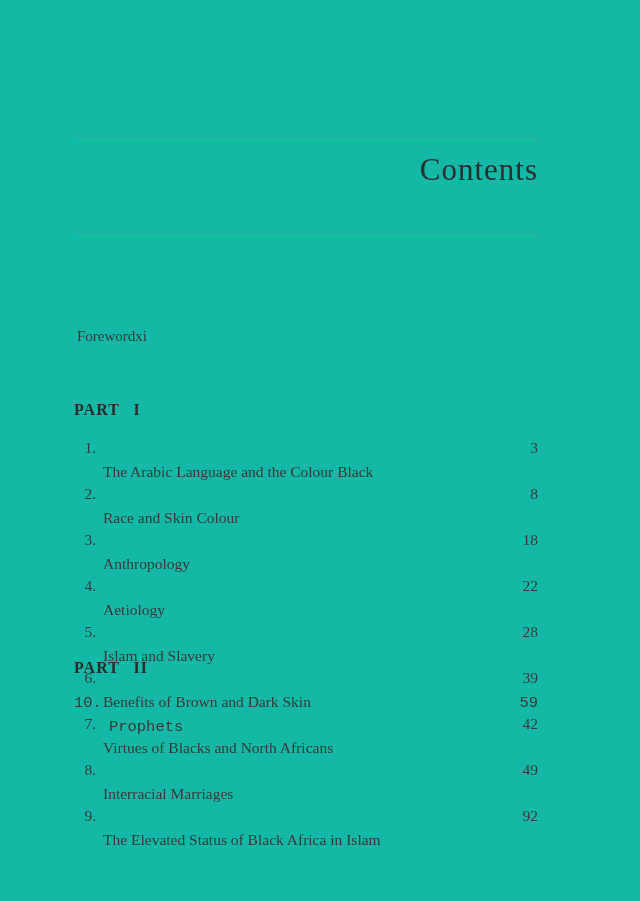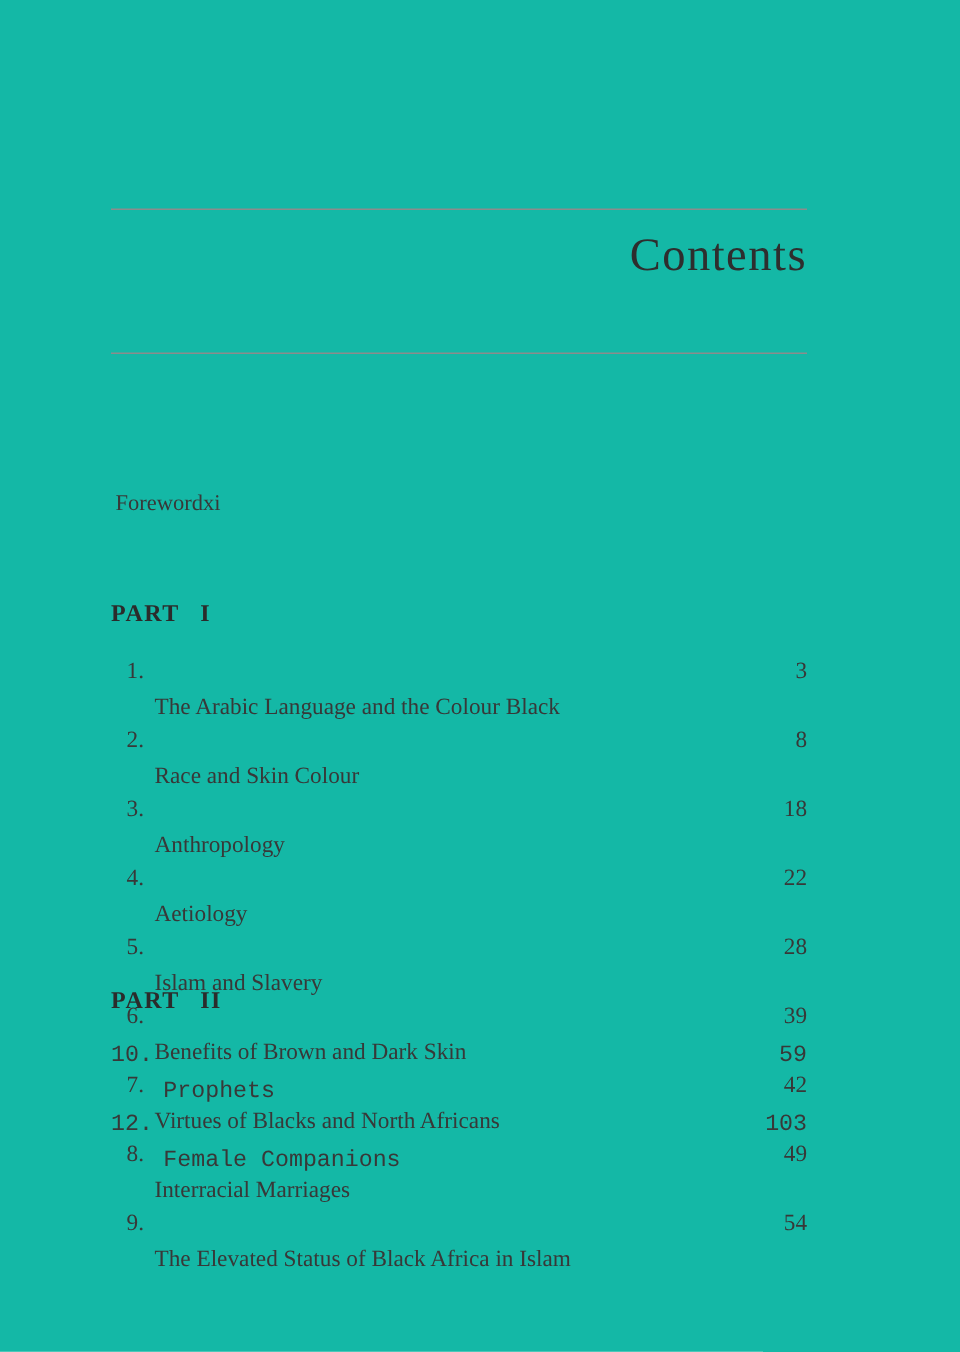--- a/index.html
+++ b/index.html
@@ -119,32 +119,27 @@
       <span class="toc-page">42</span>
     </div>
     <div class="toc-row">
       <span class="toc-num">8.</span>
       <span class="toc-title">Interracial Marriages</span>
       <span class="toc-page">49</span>
     </div>
     <div class="toc-row">
       <span class="toc-num">9.</span>
       <span class="toc-title">The Elevated Status of Black Africa in Islam</span>
-      <span class="toc-page">54</span>
+      <span class="toc-page">92</span>
     </div>
   </div>
 
   <div class="part-heading p2">PART II</div>
 
   <div class="toc-list l2">
     <div class="toc-row">
       <span class="toc-num">10.</span>
       <span class="toc-title">Prophets</span>
       <span class="toc-page">59</span>
     </div>
-    <div class="toc-row">
-      <span class="toc-num">12.</span>
-      <span class="toc-title">Female Companions</span>
-      <span class="toc-page">103</span>
-    </div>
   </div>
 
 </div>
 
 </body></html>

